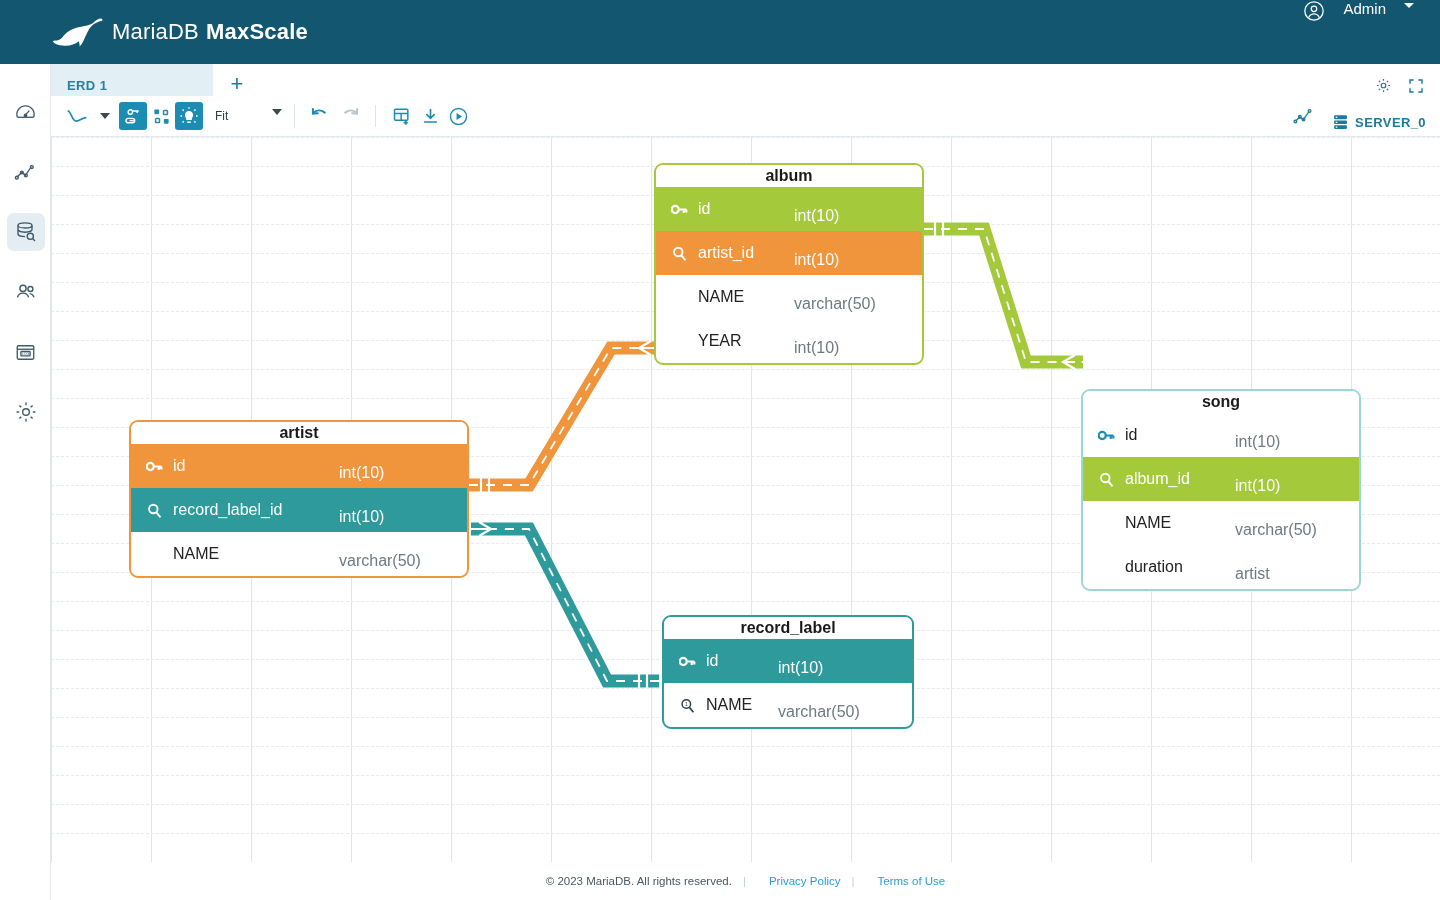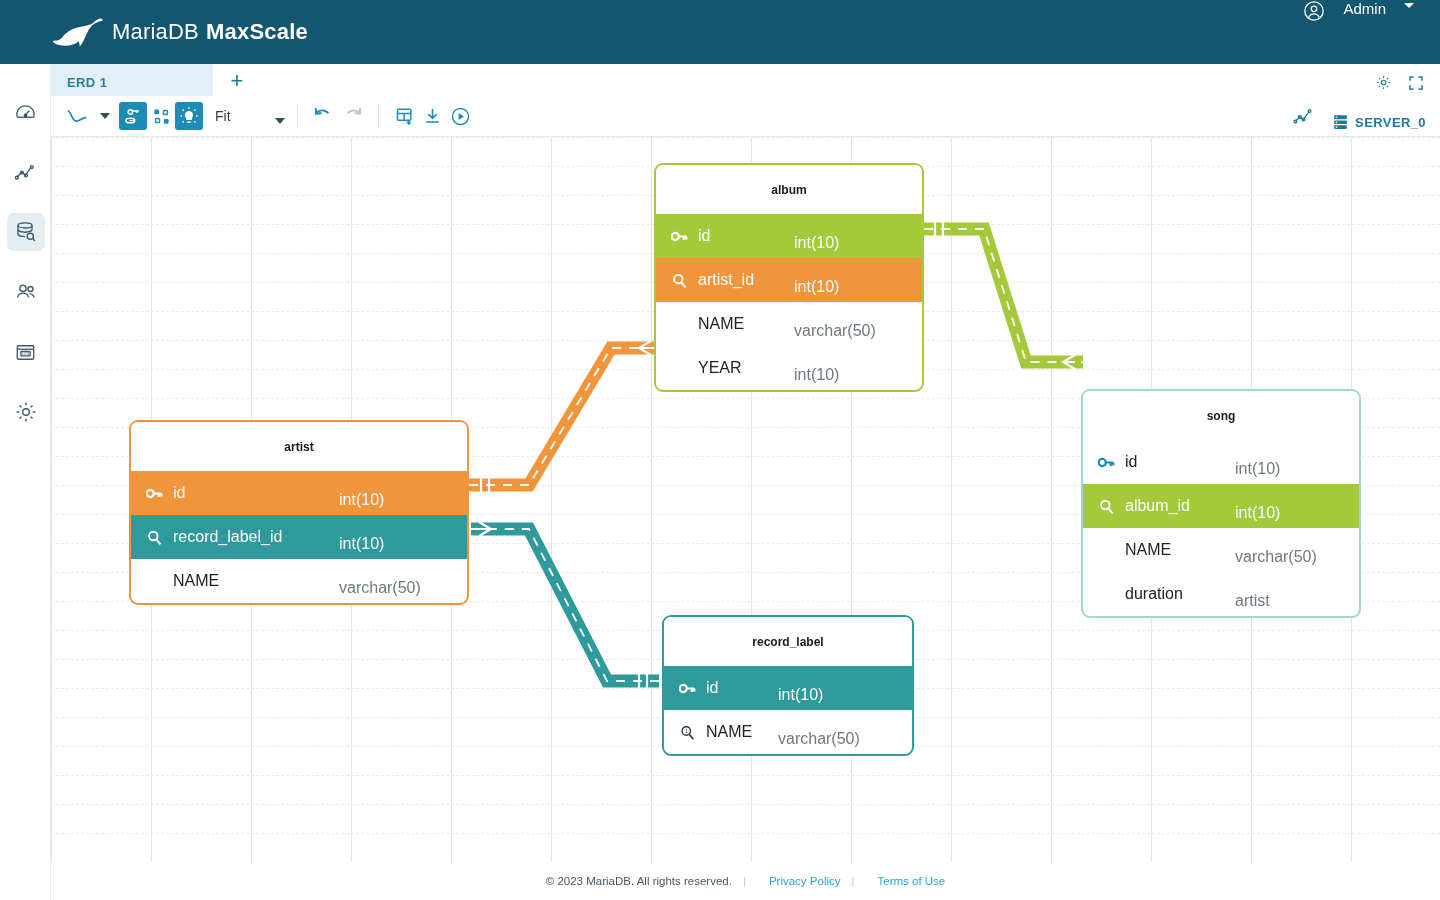--- a/index.html
+++ b/index.html
@@ -52,21 +52,21 @@
     width: 38px; height: 38px; border-radius: 7px;
     display: flex; align-items: center; justify-content: center;
   }
   .side-item.active .hit { background: #e3edf2; }
   .side-item svg { display: block; }
 
   
   .tabstrip {
     position: absolute; top: 64px; left: 51px;
     width: 1389px; height: 44px;
-    background: #ffffff; border-bottom: 7px solid #f9a8d4;
+    background: #ffffff; border-bottom: 1px solid #f9a8d4;
     display: flex; align-items: stretch;
   }
   .tab {
     width: 162px; background: #e2f0f5;
     display: flex; align-items: center; padding-left: 16px;
     color: #2a7f9e; font-size: 13px; font-weight: 600; letter-spacing: .4px;
     cursor: pointer;
   }
   .tab-add {
     width: 48px; display: flex; align-items: center; justify-content: center;
@@ -92,22 +92,22 @@
     cursor: pointer; color: #1d7a9c;
   }
   .tb-btn.on { background: #1d8cb3; color: #ffffff; }
   .tb-caret {
     width: 0; height: 0; border-left: 5px solid transparent;
     border-right: 5px solid transparent; border-top: 6px solid #3a4a52;
     margin: 0 9px; cursor: pointer;
   }
   .tb-sep { width: 1px; height: 22px; background: #dde4e8; margin: 0 12px; }
   .tb-fit {
-    font-size: 14px; color: #2c3e48; margin-left: 12px;
-    display: flex; align-items: flex-end; cursor: pointer;
+    font-size: 12px; color: #2c3e48; margin-left: 12px;
+    display: flex; align-items: flex-start; cursor: pointer;
   }
   .tb-fit .lbl { margin-right: 44px; }
   .toolbar-right {
     margin-left: auto; display: flex; align-items: flex-end; gap: 16px;
   }
   .server-chip {
     display: flex; align-items: center; gap: 7px;
     color: #1d7a9c; font-size: 13px; font-weight: 600; letter-spacing: .4px;
     cursor: pointer;
   }
@@ -130,22 +130,22 @@
   }
   .erd-layer { position: absolute; inset: 0; }
 
   
   .tbl {
     position: absolute; border-radius: 9px;
     background: #ffffff; overflow: hidden;
     border: 2px solid #cccccc;
   }
   .tbl-title {
-    height: 49px; display: flex; align-items: center; justify-content: center;
-    font-size: 12px; font-weight: 700; color: #1a1a1a; background: #ffffff;
+    height: 22px; display: flex; align-items: center; justify-content: center;
+    font-size: 16px; font-weight: 700; color: #1a1a1a; background: #ffffff;
   }
   .row {
     display: flex; align-items: center; height: 44px;
     font-size: 16px; color: #222222;
   }
   .row .cname {
     flex: 0 0 auto; display: flex; align-items: center;
     padding-left: 12px; gap: 8px;
   }
   .row .ctype { color: #6d7a80; margin-top: 13px; }

